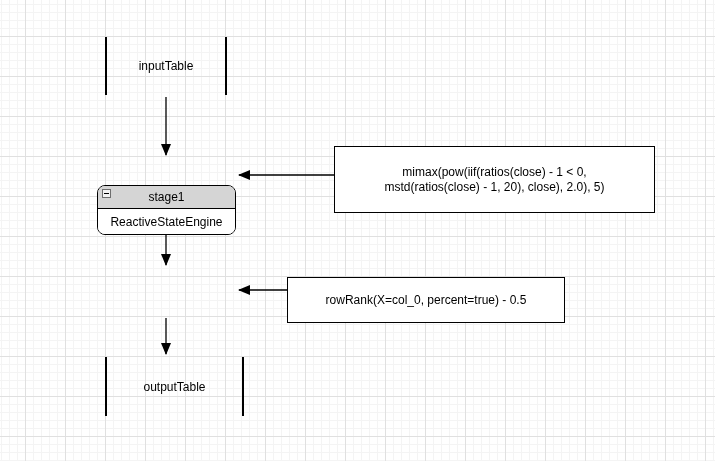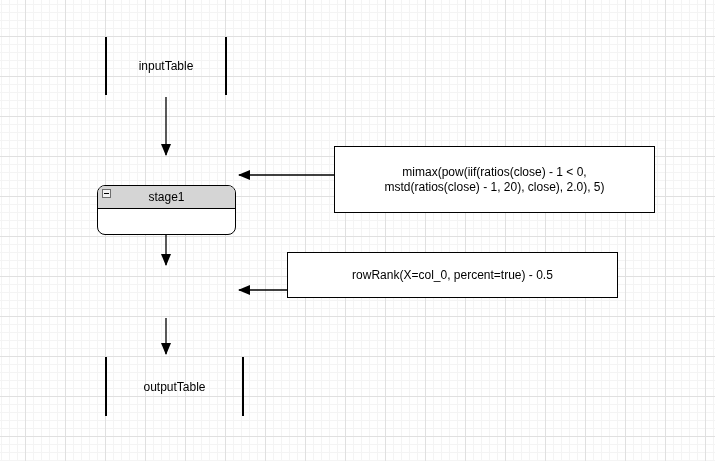--- a/index.html
+++ b/index.html
@@ -79,31 +79,34 @@
     <span class="vbar left"></span>
     <span class="tbl-label">inputTable</span>
     <span class="vbar right"></span>
   </div>
 
   <div class="stage" style="left:97px;top:157px;width:139px;height:50px;margin-top:28px;">
     <div class="stage-header">
       <span class="collapse"></span>
       <span class="stage-title">stage1</span>
     </div>
+    <div class="stage-body">
+      <span>ReactiveStateEngine</span>
+    </div>
   </div>
 
 
   <div class="tbl-node" style="left:105px;top:357px;width:139px;height:59px;">
     <span class="vbar left"></span>
     <span class="tbl-label">outputTable</span>
     <span class="vbar right"></span>
   </div>
 
   <div class="note" style="left:334px;top:146px;width:321px;height:67px;">
     <div>mimax(pow(iif(ratios(close) - 1 &lt; 0,</div>
     <div>mstd(ratios(close) - 1, 20), close), 2.0), 5)</div>
   </div>
 
-  <div class="note" style="left:287px;top:252px;width:331px;height:46px;">
+  <div class="note" style="left:287px;top:277px;width:278px;height:46px;">
     <div>rowRank(X=col_0, percent=true) - 0.5</div>
   </div>
 
 </div>
 
 </body></html>

